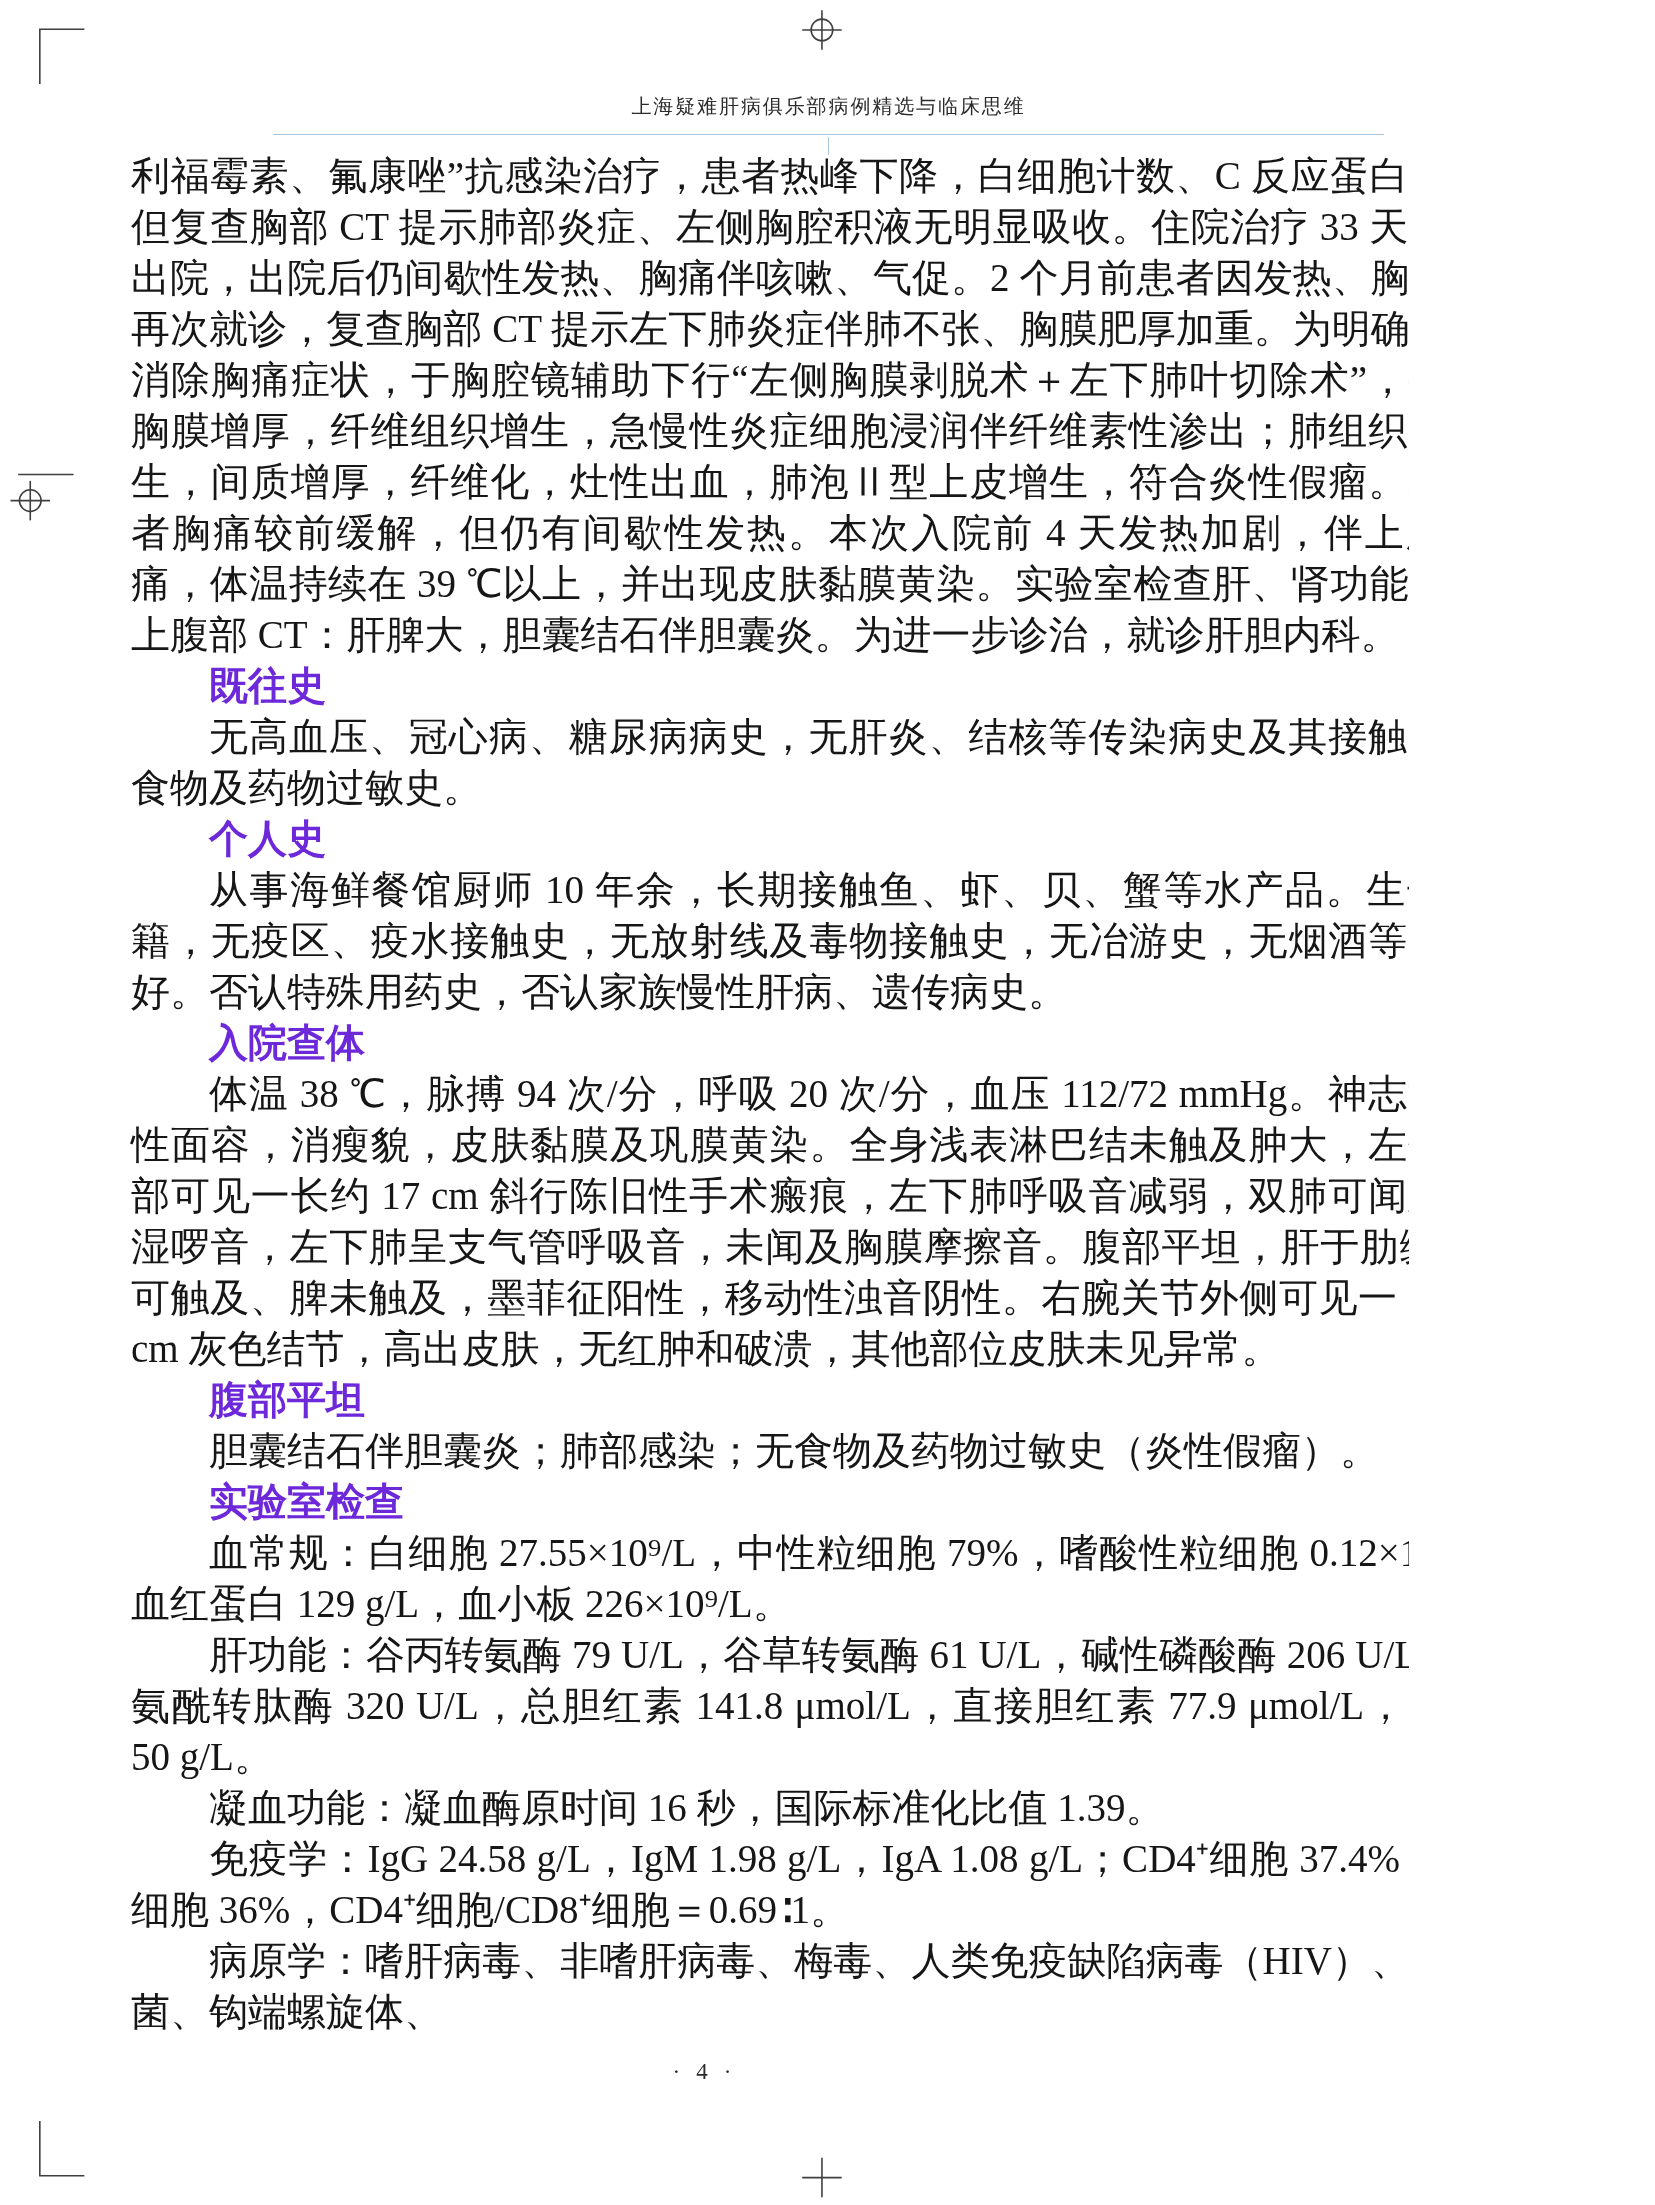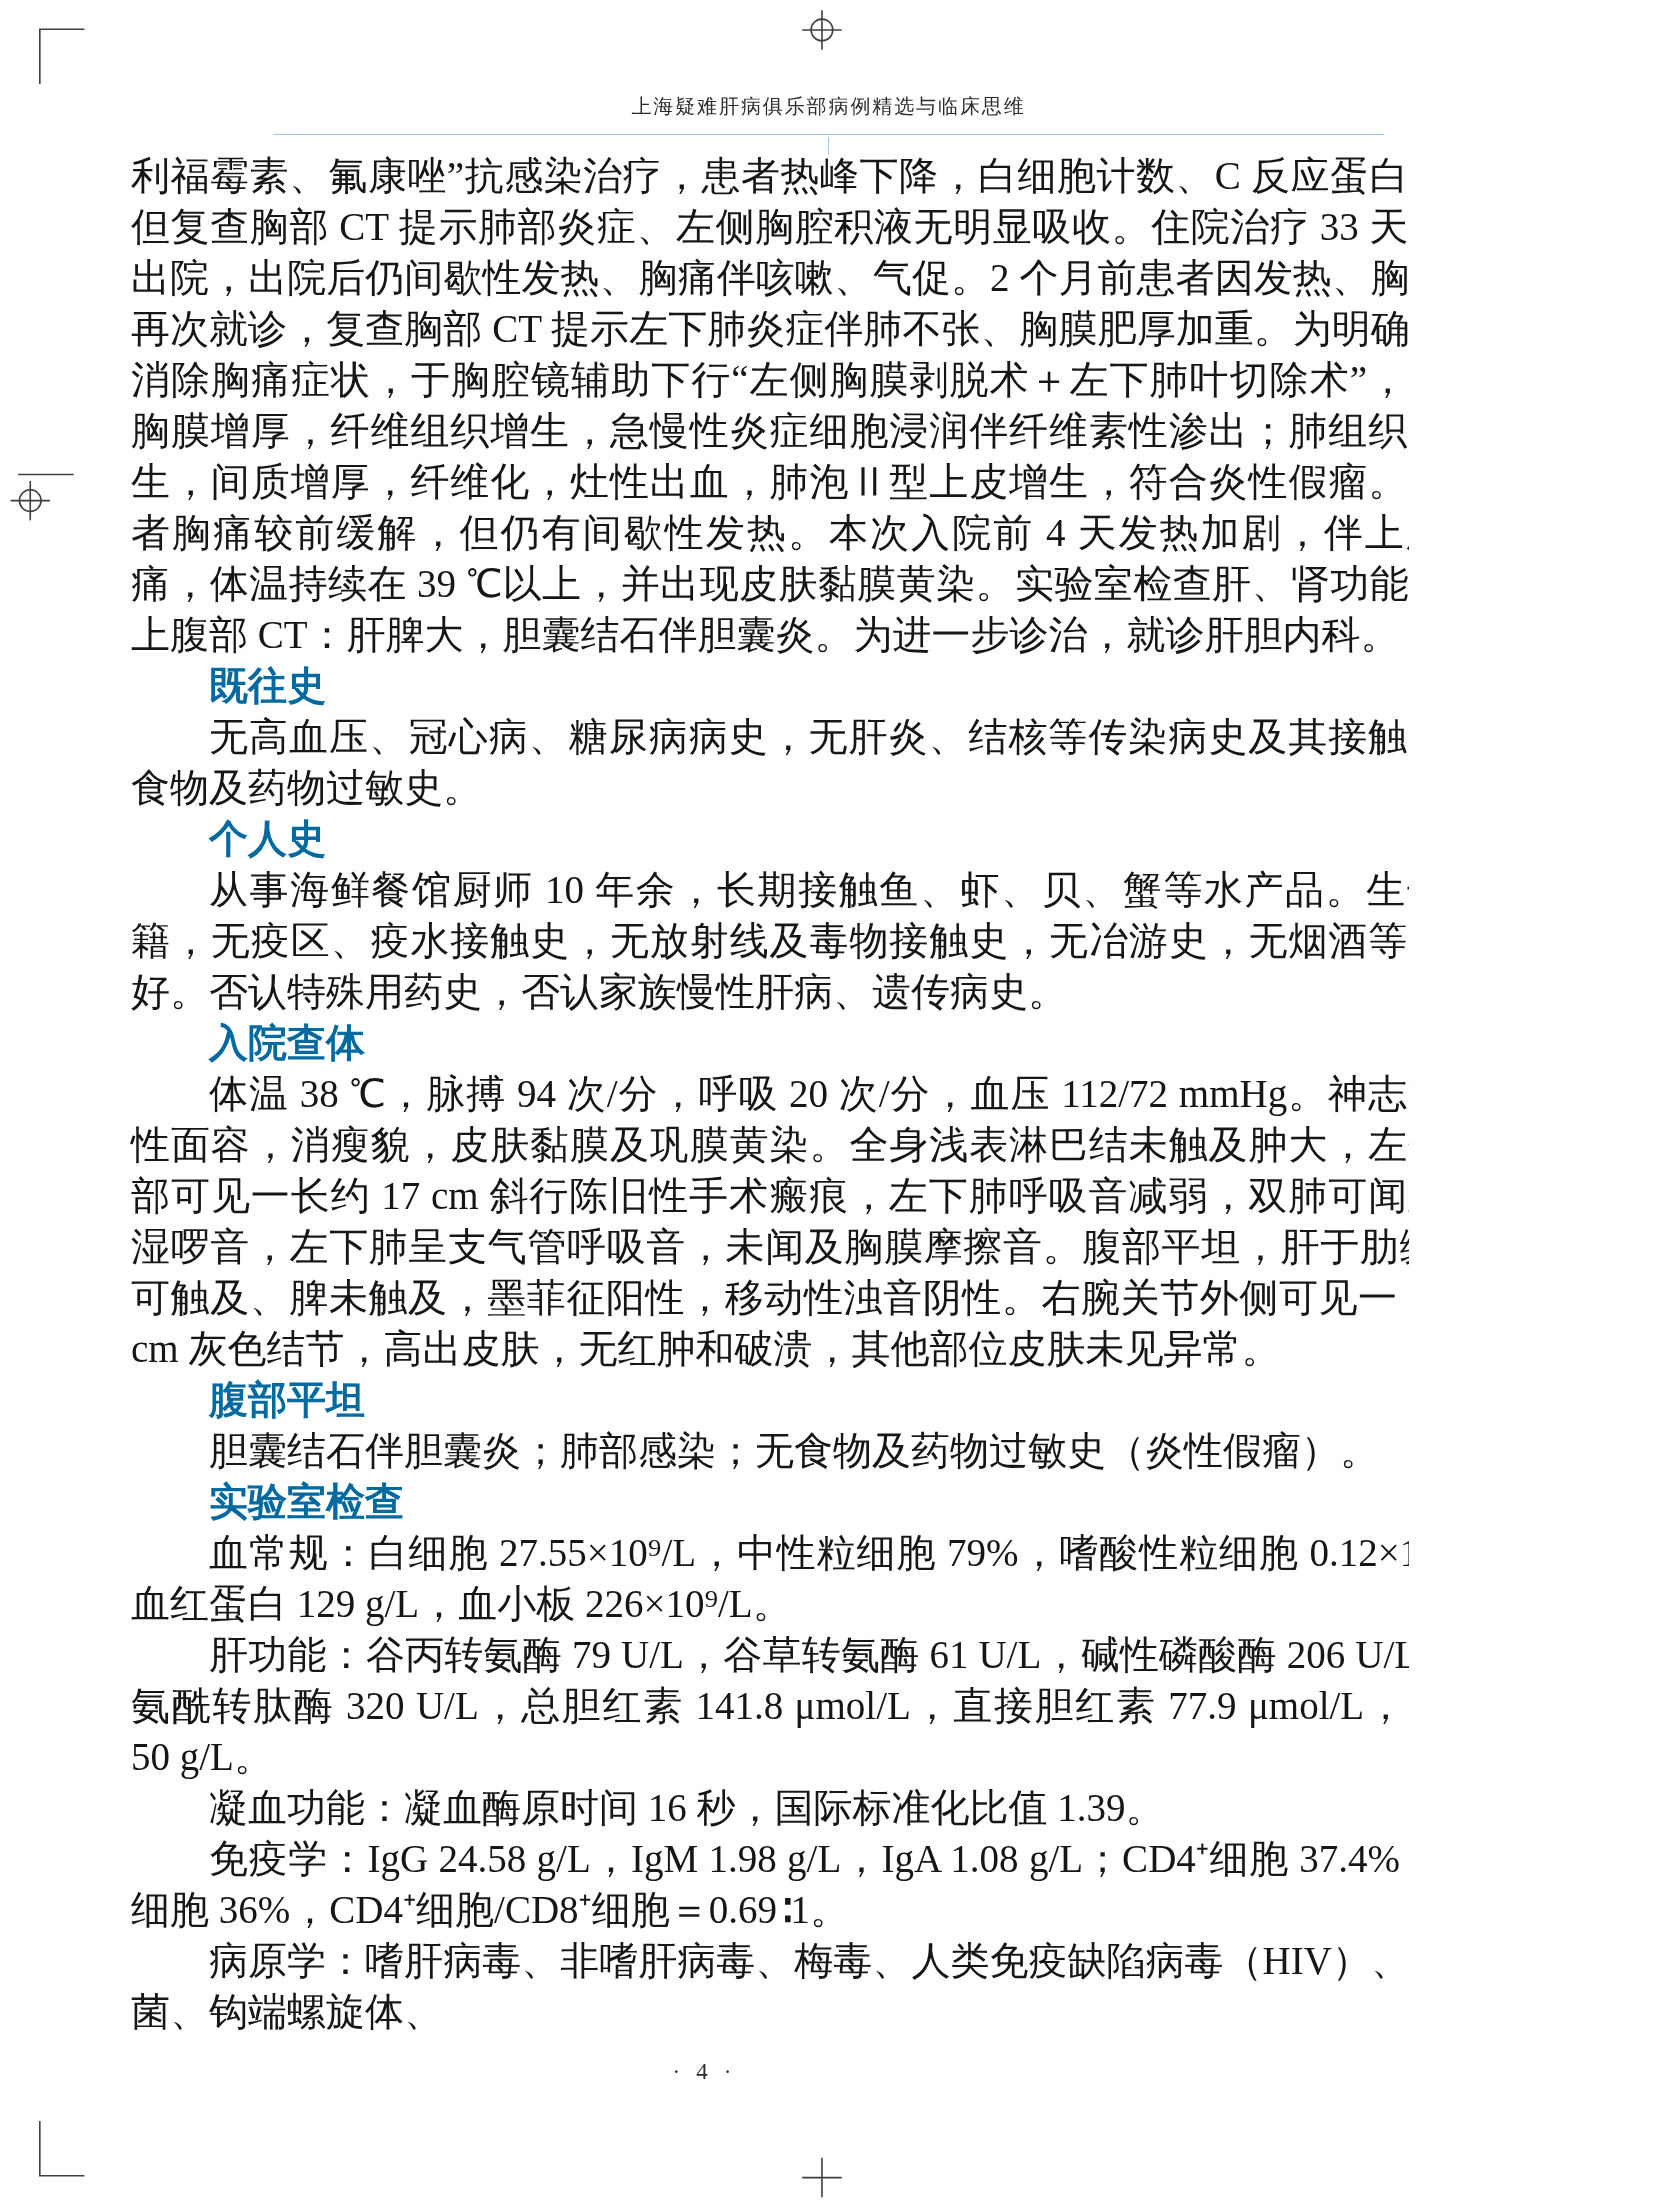--- a/index.html
+++ b/index.html
@@ -62,21 +62,21 @@
   }
   .para {
     text-indent: 2em;
   }
   .para.no-indent {
     text-indent: 0;
   }
   .heading {
     text-indent: 2em;
     font-weight: 700;
-    color: #0369a1;
+    color: #6d28d9;
   }
   
   .footer {
     position: absolute;
     top: 2059px;
     left: 0;
     width: 100%;
     text-align: center;
     font-size: 23px;
     letter-spacing: 5.1px;

